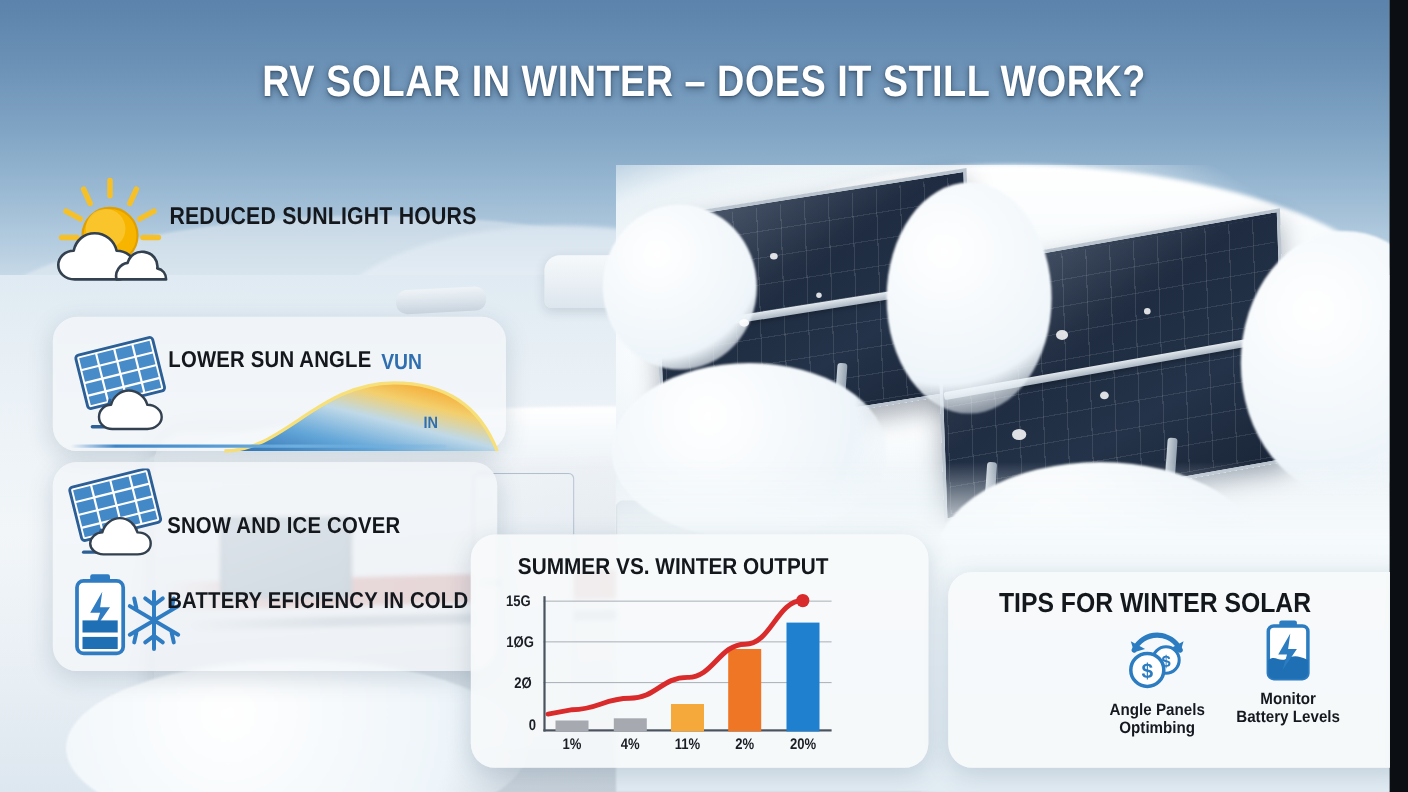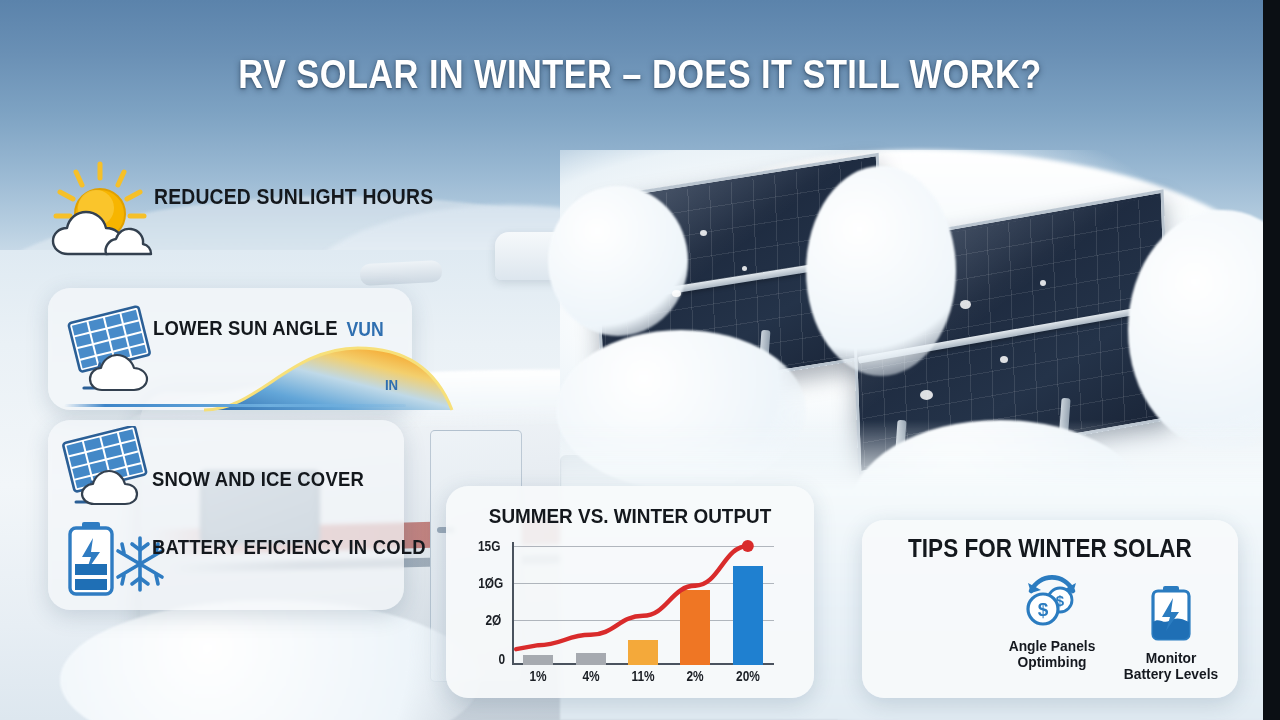--- a/index.html
+++ b/index.html
@@ -167,20 +167,21 @@
     white-space:nowrap;
   }
 
   
   .card {
     position:absolute;
     background: rgba(244,247,250,.72);
     border-radius: 22px;
     box-shadow: 0 6px 22px rgba(40,70,100,.18);
     backdrop-filter: blur(2px);
+    padding-left: 48px;
   }
   .card-solid {
     background: rgba(247,249,251,.9);
   }
 
   .feature-label {
     font-family:"Liberation Sans Narrow","Liberation Sans", sans-serif;
     font-weight:bold;
     color:#14181d;
     letter-spacing:.2px;
@@ -400,21 +401,21 @@
           <line x1="88" y1="68" x2="80" y2="62"></line>
         <line x1="62" y1="28" x2="64" y2="37"></line>
           <line x1="98" y1="28" x2="96" y2="37"></line>
         <line x1="62" y1="68" x2="64" y2="59"></line>
           <line x1="98" y1="68" x2="96" y2="59"></line>
       </g>
     </svg>
     <div class="feature-label" style="position:absolute;left:104px;top:115px;font-size:21px;">BATTERY EFICIENCY IN COLD</div>
   </div>
 
-  <div class="card card-solid" style="left:446px;top:486px;width:368px;height:212px;">
+  <div class="card card-solid" style="left:428px;top:486px;width:368px;height:212px;">
 
     <div class="chart-title" style="position:absolute;left:0;top:18px;width:368px;">SUMMER VS. WINTER OUTPUT</div>
 
     <div>
 
       <div class="gridline" style="left:66px;top:60px;width:262px;"></div>
       <div class="gridline" style="left:66px;top:97px;width:262px;"></div>
       <div class="gridline" style="left:66px;top:134px;width:262px;"></div>
 
       <div style="position:absolute;left:66px;top:56px;width:2px;height:123px;background:#4a535e;"></div>
@@ -462,21 +463,21 @@
         <text x="44" y="34" font-family="Liberation Sans, sans-serif" font-size="15" font-weight="bold" text-anchor="middle" fill="#2b7cc0">$</text>
         <circle cx="27" cy="37" r="15" fill="#ffffff" stroke="#2b7cc0" stroke-width="3.2"></circle>
         <text x="27" y="44" font-family="Liberation Sans, sans-serif" font-size="19" font-weight="bold" text-anchor="middle" fill="#2b7cc0">$</text>
       </svg>
       <div class="tip-text" style="margin-top:6px;">
         <div>Angle Panels</div>
         <div>Optimbing</div>
       </div>
     </div>
 
-    <div style="position:absolute;left:248px;top:64px;width:122px;">
+    <div style="position:absolute;left:248px;top:42px;width:122px;">
       <svg width="60" height="60" viewBox="0 0 60 60" style="display:block;margin:0 auto;">
         <rect x="22" y="2" width="16" height="6" rx="2" fill="#2b7cc0"></rect>
         <rect x="12" y="7" width="36" height="48" rx="5" fill="#ffffff" stroke="#2b7cc0" stroke-width="3.2"></rect>
         <path d="M12 38c6-5 10 2 16-1s10-4 20 1v12a5 5 0 0 1-5 5H17a5 5 0 0 1-5-5z" fill="#1f6fb5"></path>
         <path d="M32 14l-11 19h8l-4 14 13-19h-8z" fill="#2b7cc0"></path>
       </svg>
       <div class="tip-text" style="margin-top:6px;">
         <div>Monitor</div>
         <div>Battery Levels</div>
       </div>

